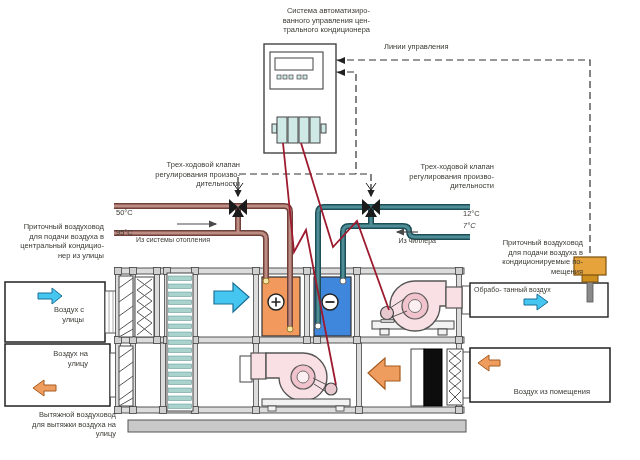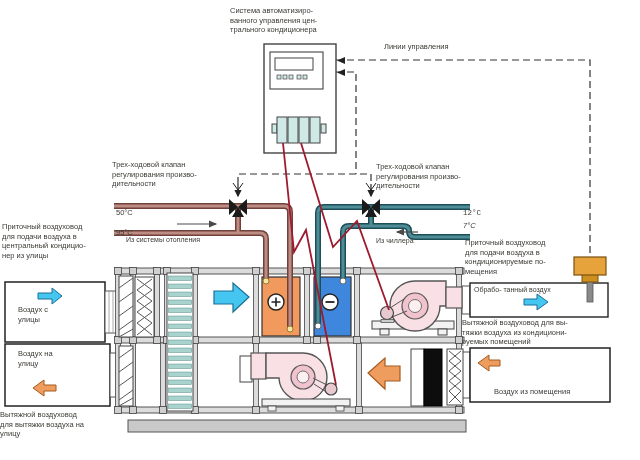--- a/index.html
+++ b/index.html
@@ -1,20 +1,20 @@
 <!DOCTYPE html>
 <html><head>
 <meta charset="utf-8">
 <style>
   html,body{margin:0;padding:0;background:#fff;}
   #stage{position:relative;width:640px;height:460px;background:#ffffff;overflow:hidden;
          font-family:"Liberation Sans",sans-serif;}
   #stage svg{position:absolute;left:0;top:0;}
   .lbl{position:absolute;font-size:7.5px;line-height:1.28;color:#3c3a35;
-       text-align:left;white-space:pre-line;z-index:5;}
+       text-align:right;white-space:pre-line;z-index:5;}
   .lbl.left{text-align:left;}
   .lbl.small{font-size:7px;}
 </style>
 </head>
 <body>
 
 <div id="stage">
 
 <svg width="640" height="460" viewBox="0 0 640 460">
   <defs>
@@ -273,42 +273,39 @@
 <div class="lbl left" style="left:384px;top:42px;width:90px;">Линии управления</div>
 <div class="lbl" style="left:112px;top:160px;width:128px;">Трех-ходовой клапан
 регулирования произво-
 дительности</div>
 <div class="lbl" style="left:376px;top:162px;width:118px;">Трех-ходовой клапан
 регулирования произво-
 дительности</div>
 <div class="lbl left" style="left:116px;top:208px;width:30px;">50°С</div>
 <div class="lbl left" style="left:116px;top:228px;width:30px;">95°С</div>
 <div class="lbl small" style="left:126px;top:236px;width:84px;">Из системы отопления</div>
-<div class="lbl left" style="left:463px;top:209px;width:32px;font-family:Liberation Mono, monospace;">12°С</div>
+<div class="lbl left" style="left:463px;top:209px;width:32px;">12°С</div>
 <div class="lbl left" style="left:463px;top:221px;width:32px;font-style:italic;">7°С</div>
 <div class="lbl small" style="left:376px;top:237px;width:60px;">Из чиллера</div>
 <div class="lbl" style="left:2px;top:222px;width:102px;">Приточный воздуховод
 для подачи воздуха в
 центральный кондицио-
 нер из улицы</div>
 <div class="lbl" style="left:18px;top:305px;width:66px;">Воздух с
 улицы</div>
 <div class="lbl" style="left:18px;top:349px;width:70px;">Воздух на
 улицу</div>
 <div class="lbl" style="left:0px;top:410px;width:116px;">Вытяжной воздуховод
 для вытяжки воздуха на
 улицу</div>
 <div class="lbl" style="left:465px;top:238px;width:118px;">Приточный воздуховод
 для подачи воздуха в
 кондиционируемые по-
 мещения</div>
 <div class="lbl left small" style="left:474px;top:286px;width:110px;">Обрабо- танный воздух</div>
-<div class="lbl" style="left:462px;top:318px;width:152px;">Вытяжной воздуховод для вы-
-тяжки воздуха из кондициони-
-руемых помещений</div>
 <div class="lbl" style="left:494px;top:387px;width:96px;">Воздух из помещения</div>
 
 <svg width="640" height="460" viewBox="0 0 640 460" style="pointer-events:none;">
   <polygon points="38,293 52,293 52,288 62,296 52,304 52,299 38,299" fill="#45c6f0" stroke="#1b6f96" stroke-width="1"></polygon>
   <polygon points="56,385 44,385 44,380 33,388 44,396 44,391 56,391" fill="#ef9d5f" stroke="#a55a20" stroke-width="1"></polygon>
   <polygon points="524,299 537,299 537,294 548,302 537,310 537,305 524,305" fill="#45c6f0" stroke="#1b6f96" stroke-width="1"></polygon>
   <polygon points="500,360 489,360 489,355 478,363 489,371 489,366 500,366" fill="#ef9d5f" stroke="#a55a20" stroke-width="1"></polygon>
 </svg>
 
 </div>

